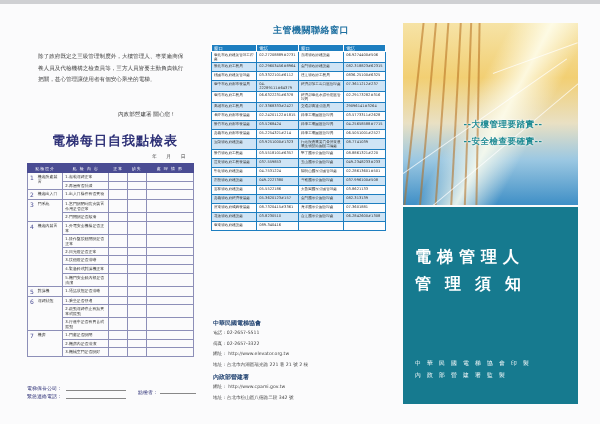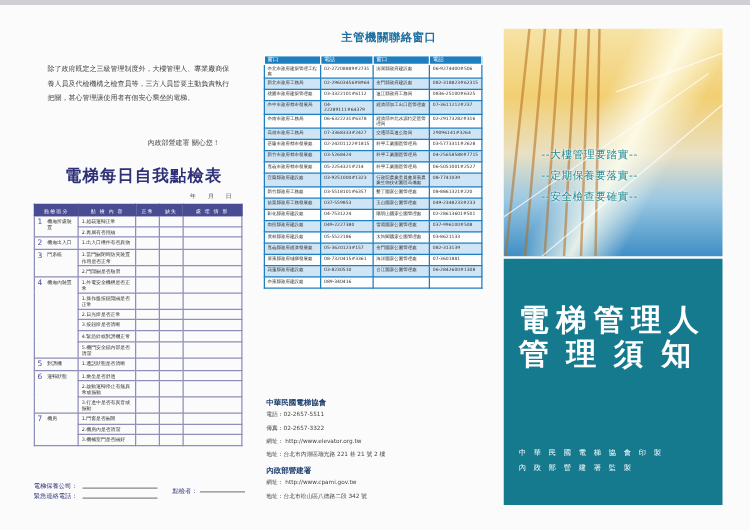--- a/index.html
+++ b/index.html
@@ -39,23 +39,23 @@
   .org h4 { font-size: 6px; color: #1d3f6e; font-weight: bold; line-height: 10px; }
 
   
   .p3 { position: absolute; left: 400px; top: 4px; width: 200px; height: 420px; }
   .photo { position: absolute; left: 3px; top: 19px; width: 175px; height: 182px; overflow: hidden;
     background:
       linear-gradient(118deg, rgba(255,255,255,0) 40%, rgba(255,255,240,0.85) 55%, rgba(255,255,255,0) 70%),
       linear-gradient(180deg, #f6e3a6 0%, #f2cf73 30%, #e9e0c3 55%, #9cc8e2 75%, #3f8fc6 100%); }
   .photo .bar { position: absolute; top: 0; bottom: 0; width: 2px; background: rgba(180,110,30,0.55); }
   .photo .diag { position: absolute; height: 1px; background: rgba(255,255,255,0.7); transform-origin: left; }
-  .slogans { position: absolute; left: 30px; top: 93px; width: 140px; font-size: 8.5px; font-weight: normal; color: #1e8a92; line-height: 17px; letter-spacing: 0.5px; text-shadow: 0 0 2px #fff, 0 0 2px #fff; }
+  .slogans { position: absolute; left: 30px; top: 93px; width: 140px; text-align: center; font-size: 8.5px; font-weight: bold; color: #1e8a92; line-height: 17px; letter-spacing: 0.5px; text-shadow: 0 0 2px #fff, 0 0 2px #fff; }
   .cover { position: absolute; left: 3px; top: 203px; width: 175px; height: 197px; background: #167a8f; color: #fff; }
-  .cover-title { position: absolute; left: 12px; top: 36px; font-size: 24px; font-weight: bold; letter-spacing: 6px; line-height: 27px; }
+  .cover-title { position: absolute; left: 12px; top: 36px; font-size: 16px; font-weight: bold; letter-spacing: 6px; line-height: 27px; }
   .cover-title div:nth-child(2) { letter-spacing: 14px; }
   .cover-sub { position: absolute; left: 12px; top: 150px; font-size: 5.8px; letter-spacing: 6.2px; line-height: 12px; }
 </style>
 </head>
 <body>
 
 <div class="topedge"></div>
 <div class="sheet"></div>
 
 <section class="p1">
@@ -361,21 +361,20 @@
     <div class="bar" style="left:24px;transform:skewX(-5deg)"></div>
     <div class="bar" style="left:38px;transform:skewX(-4deg)"></div>
     <div class="bar" style="left:52px;transform:skewX(-3deg)"></div>
     <div class="bar" style="left:64px;transform:skewX(-2deg)"></div>
     <div class="bar" style="left:74px;transform:skewX(-1deg)"></div>
     <div class="diag" style="left:0;top:150px;width:200px;transform:rotate(-35deg)"></div>
     <div class="diag" style="left:30px;top:182px;width:200px;transform:rotate(-40deg)"></div>
     <div class="diag" style="left:90px;top:50px;width:90px;transform:rotate(-20deg)"></div>
     <div class="slogans">
       <div>--大樓管理要踏實--</div>
-      <div>--定期保養要落實--</div>
       <div>--安全檢查要確實--</div>
     </div>
   </div>
   <div class="cover">
     <div class="cover-title">
       <div>電梯管理人</div>
       <div>管理須知</div>
     </div>
     <div class="cover-sub">
       <div>中華民國電梯協會印製</div>

